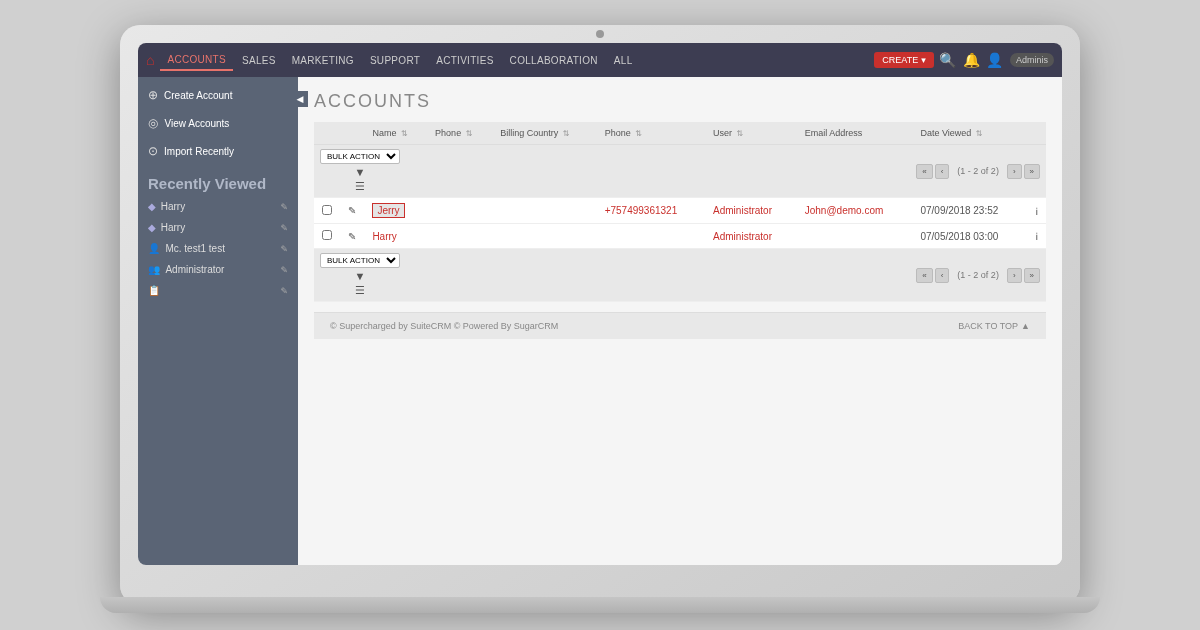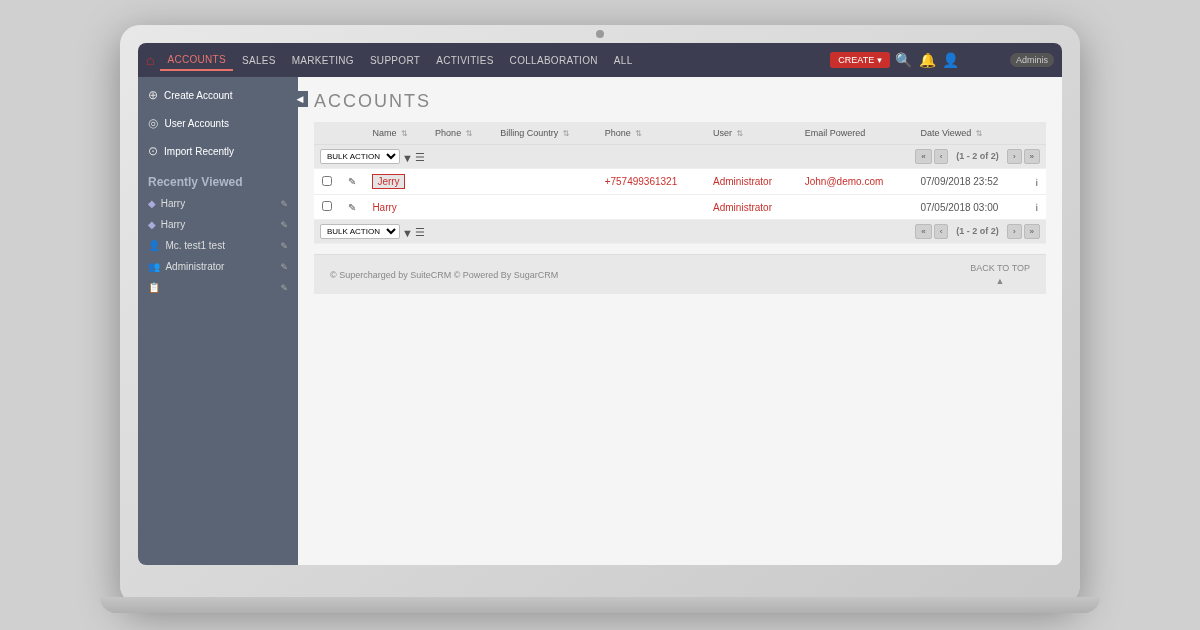--- a/index.html
+++ b/index.html
@@ -118,21 +118,20 @@
       cursor: pointer;
     }
 
     .topnav-user {
       color: #ccc;
       font-size: 9px;
       background: #555;
       padding: 2px 6px;
       border-radius: 12px;
       cursor: pointer;
-      margin-left: 44px;
     }
 
     
     .main-area {
       display: flex;
       flex: 1;
       overflow: hidden;
     }
 
     
@@ -155,21 +154,21 @@
       gap: 6px;
     }
 
     .sidebar-icon {
       font-size: 12px;
       color: #ddd;
     }
 
     .sidebar-section-title {
       color: #b0b8c8;
-      font-size: 12px;
+      font-size: 15px;
       padding: 10px 10px 4px 10px;
       text-transform: none;
       font-weight: bold;
     }
 
     .sidebar-recent-item {
       display: flex;
       align-items: center;
       padding: 5px 10px;
       color: #ddd;
@@ -270,21 +269,20 @@
     .toolbar-actions {
       display: flex;
       align-items: center;
       gap: 4px;
     }
 
     .pagination-info {
       font-size: 9px;
       color: #777;
       text-align: right;
-      font-weight: bold;
     }
 
     .link-text {
       color: #c9302c;
       cursor: pointer;
       text-decoration: none;
     }
 
     .checkbox-cell {
       width: 20px;
@@ -318,27 +316,27 @@
       align-items: center;
       border-top: 1px solid #ddd;
     }
 
     .back-to-top {
       color: #888;
       cursor: pointer;
       display: flex;
       align-items: center;
       gap: 3px;
+    }
+
+    .toolbar-select {
+      display: flex;
+      align-items: center;
+      gap: 2px;
       flex-direction: column;
-    }
-
-    .toolbar-select {
-      display: flex;
-      align-items: flex-end;
-      gap: 2px;
     }
 
     .select-dropdown {
       font-size: 8px;
       border: 1px solid #bbb;
       border-radius: 2px;
       padding: 1px 2px;
       background: white;
       cursor: pointer;
     }
@@ -395,21 +393,21 @@
         <div style="position:relative;">
           <div class="sidebar-toggle">◀</div>
         </div>
 
         <div class="sidebar-menu-item">
           <span class="sidebar-icon">⊕</span>
           <span>Create Account</span>
         </div>
         <div class="sidebar-menu-item">
           <span class="sidebar-icon">◎</span>
-          <span>User Accounts</span>
+          <span>View Accounts</span>
         </div>
         <div class="sidebar-menu-item">
           <span class="sidebar-icon">⊙</span>
           <span>Import Recently</span>
         </div>
 
         <div class="sidebar-section-title">Recently Viewed</div>
 
         <div class="sidebar-recent-item">
           <div class="sidebar-recent-left">
@@ -471,21 +469,21 @@
                 </th>
                 <th>
                   <span>Phone</span>
                   <span class="sort-icon">⇅</span>
                 </th>
                 <th>
                   <span>User</span>
                   <span class="sort-icon">⇅</span>
                 </th>
                 <th>
-                  <span>Email Powered</span>
+                  <span>Email Address</span>
                 </th>
                 <th>
                   <span>Date Viewed</span>
                   <span class="sort-icon">⇅</span>
                 </th>
                 <th class="info-icon-cell"></th>
               </tr>
             </thead>
             <tbody>
 

